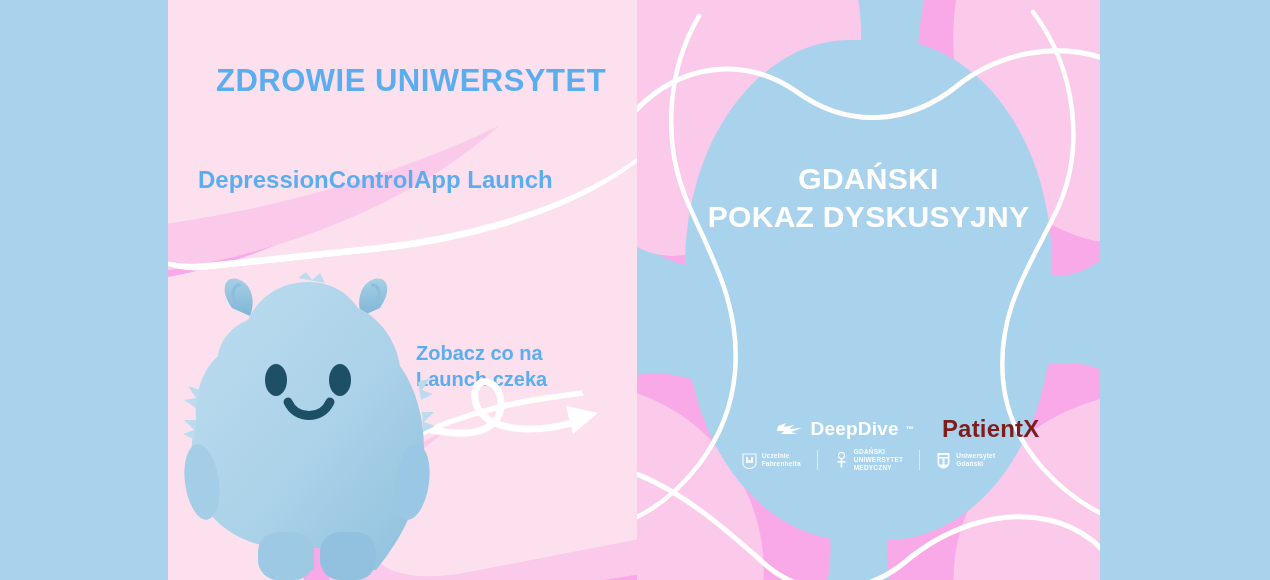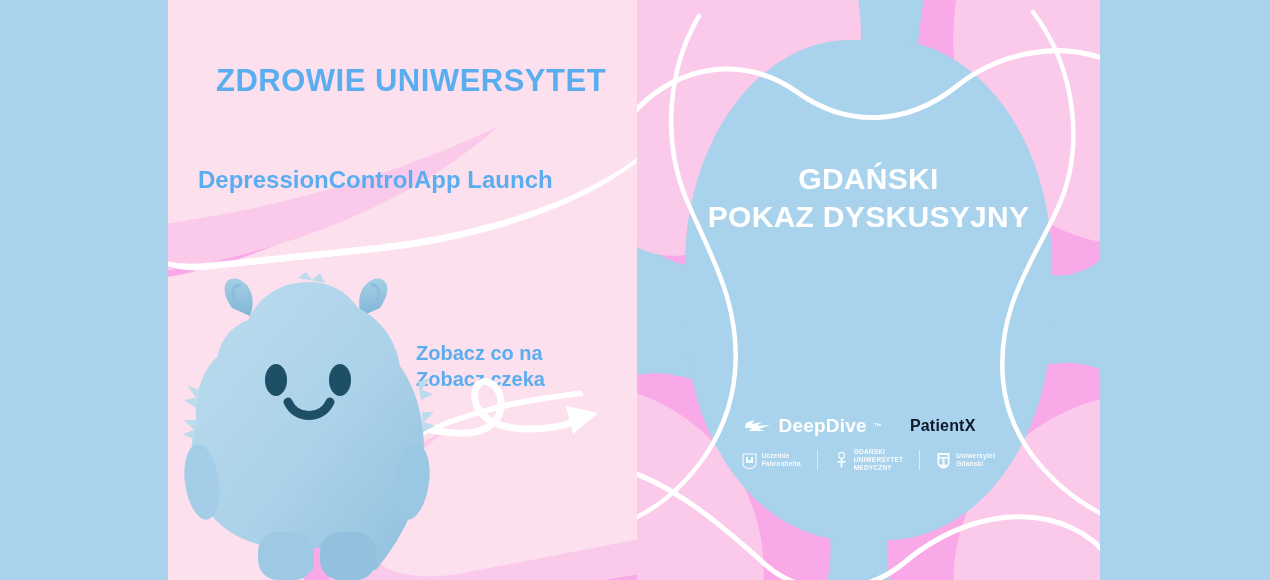--- a/index.html
+++ b/index.html
@@ -115,25 +115,25 @@
   .white-swirl{position:absolute;left:0;top:0;width:463px;height:580px;pointer-events:none;}
 
   .agenda{
     position:absolute;left:0;top:160px;width:463px;
     text-align:center;color:#ffffff;font-size:30px;font-weight:bold;
     line-height:1.28;letter-spacing:.3px;
   }
 
   .brandrow{
     position:absolute;left:0;top:415px;width:447px;
-    display:flex;align-items:center;justify-content:center;gap:28px;
+    display:flex;align-items:center;justify-content:center;gap:28px;padding-left:48px;
   }
   .brand-deepdive{display:flex;align-items:center;gap:7px;color:#fff;font-size:19px;font-weight:bold;letter-spacing:.2px;}
   .brand-deepdive .tm{font-size:8px;vertical-align:super;font-weight:bold;}
-  .brand-patientx{color:#0f172a;font-size:16px;font-weight:bold;letter-spacing:.2px;}
+  .brand-patientx{color:#7f1d1d;font-size:24px;font-weight:bold;letter-spacing:.2px;}
 
   .unirow{
     position:absolute;left:0;top:448px;width:463px;
     display:flex;align-items:center;justify-content:center;gap:0px;
     opacity:.92;
   }
   .uni{display:flex;align-items:center;gap:5px;padding:0 16px;}
   .uni-mark{width:15px;height:17px;flex:0 0 auto;}
   .uni-txt{color:#fff;font-size:6.5px;font-weight:bold;line-height:1.25;letter-spacing:.2px;white-space:pre-line;}
   .uni-sep{width:1px;height:20px;background:rgba(255,255,255,.6);}
@@ -159,21 +159,21 @@
 
     <div class="headline">
       <div>ZDROWIE UNIWERSYTET</div>
     </div>
 
     <div class="subhead">DepressionControlApp Launch</div>
 
 
     <div class="tagline">
       <div>Zobacz co na</div>
-      <div>Zobacz czeka</div>
+      <div>Launch czeka</div>
     </div>
 
     <div class="arrow-wrap">
       <svg viewBox="0 0 190 110" width="190" height="110">
         <path d="M0 72 C 35 78, 55 76, 66 62 C 76 48, 70 26, 57 24 C 44 22, 40 42, 52 56 C 66 72, 105 76, 145 64" fill="none" stroke="#ffffff" stroke-width="7" stroke-linecap="round"></path>
         <polygon points="136,48 168,55 143,76" fill="#ffffff"></polygon>
       </svg>
     </div>
 
     <div class="monster">

